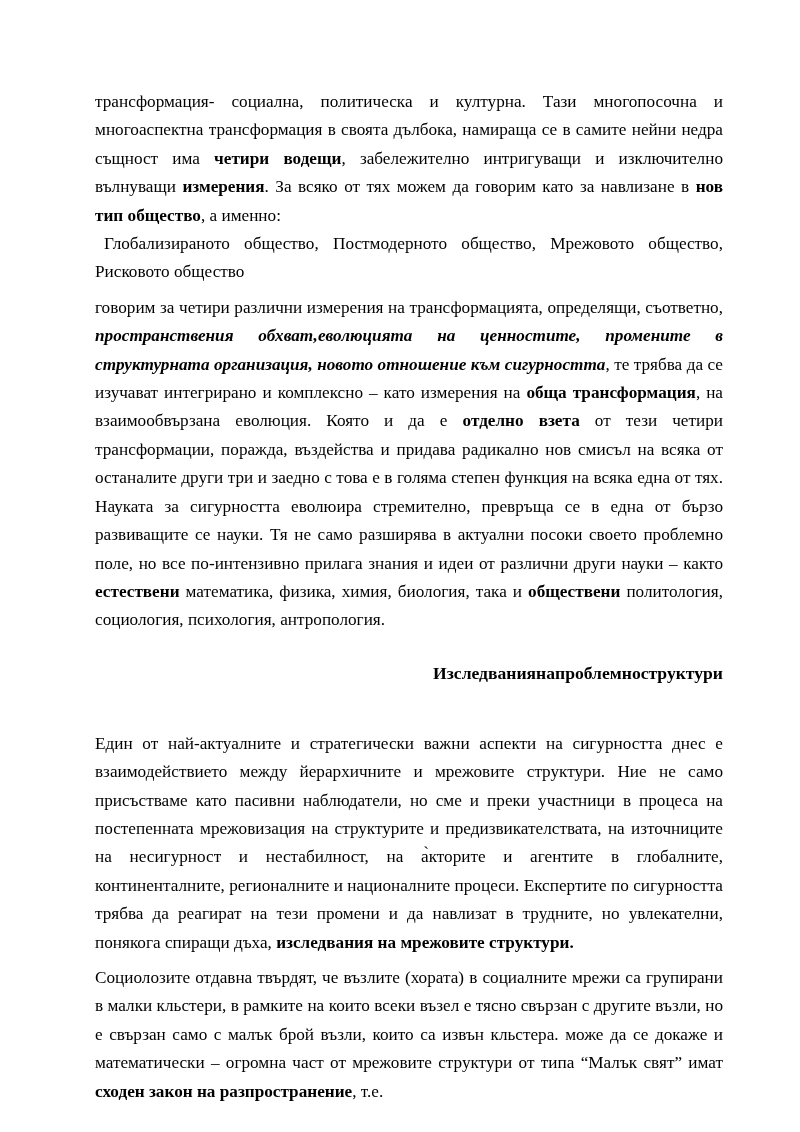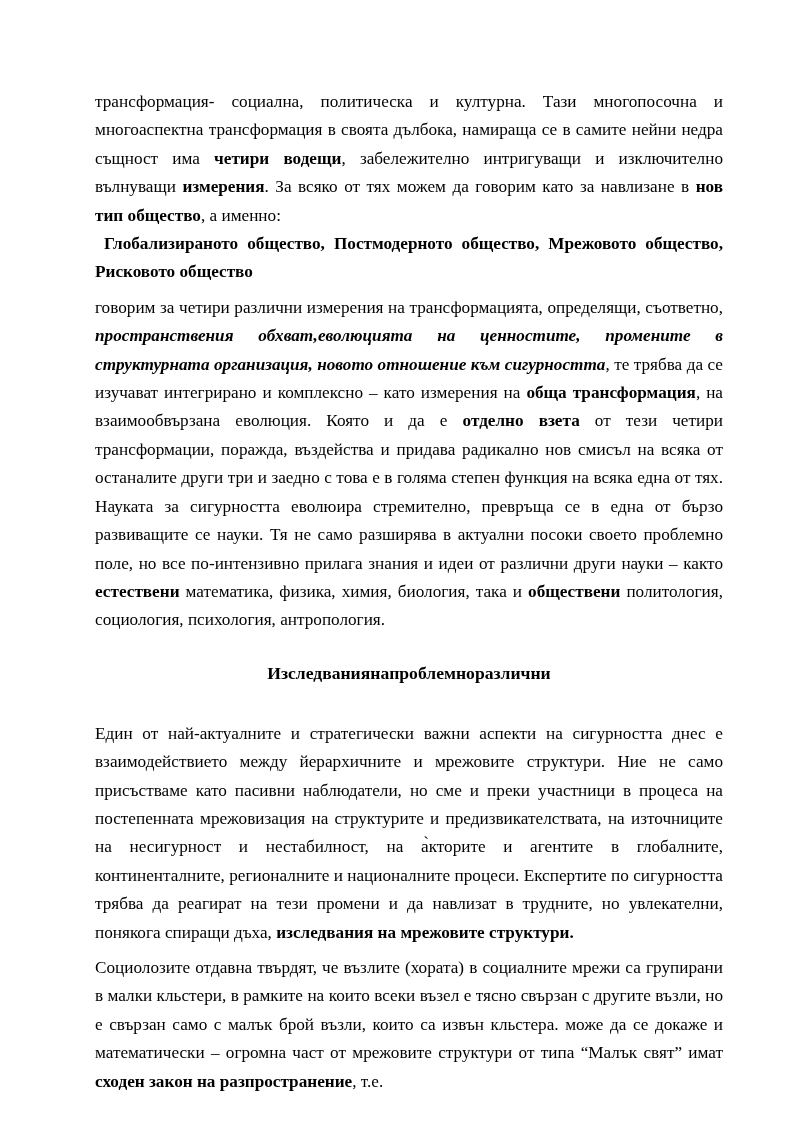--- a/index.html
+++ b/index.html
@@ -30,50 +30,50 @@
     text-align: justify;
     text-justify: inter-word;
     font-size: 17.2px;
     line-height: 28.4px;
     hyphens: none;
   }
   p.para.gap-before {
     margin-top: 7px;
   }
   p.para.tight {
-    margin-top: 2px;
+    margin-top: 12px;
   }
   .b { font-weight: bold; }
   .bi { font-weight: bold; font-style: italic; }
 
   p.list-para {
     margin: 0;
     text-align: justify;
     font-size: 17.2px;
     line-height: 28.4px;
-    font-weight: bold;
+    font-weight: normal;
     text-indent: 9px;
   }
   p.heading-justified {
     margin: 0;
     font-size: 17.6px;
     line-height: 30px;
     font-weight: bold;
     text-align: justify;
   }
   p.heading-justified::after {
     content: "";
     display: inline-block;
     width: 100%;
     height: 0;
   }
   
   .stretch {
     display: flex;
-    justify-content: center;
+    justify-content: flex-end;
     width: 100%;
   }
 </style>
 </head>
 <body>
 
 <div class="page">
   <div class="doc-body">
 
     <p class="para">
@@ -86,21 +86,21 @@
 
     <p class="para gap-before">
       <span>говорим за четири различни измерения на трансформацията, определящи, съответно, </span><span class="bi">пространствения обхват,еволюцията на ценностите, промените в структурната организация, новото отношение към сигурността</span><span>, те трябва да се изучават интегрирано и комплексно – като измерения на </span><span class="b">обща трансформация</span><span>, на взаимообвързана еволюция. Която и да е </span><span class="b">отделно взета</span><span> от тези четири трансформации, поражда, въздейства и придава радикално нов смисъл на всяка от останалите други три и заедно с това е в голяма степен функция на всяка една от тях.  Науката за сигурността еволюира стремително, превръща се в една от бързо развиващите се науки. Тя не само разширява в актуални посоки своето проблемно поле, но все по-интензивно прилага знания и идеи от различни други науки – както </span><span class="b">естествени</span><span> математика, физика, химия, биология, така и </span><span class="b">обществени</span><span> политология, социология, психология, антропология.</span>
     </p>
 
     <p class="heading-justified" style="margin-top:23px;">
       <span class="stretch">
         <span>Изследвания</span>
         <span>на</span>
         <span>проблемно</span>
-        <span>различни</span>
+        <span>структури</span>
       </span>
     </p>
 
     <p class="para tight">
       <span>Един от най-актуалните и стратегически важни аспекти на сигурността днес е взаимодействието между йерархичните и мрежовите структури. Ние не само присъстваме като пасивни наблюдатели, но сме и преки участници в процеса на постепенната мрежовизация на структурите и предизвикателствата, на източниците на несигурност и нестабилност, на а̀кторите и агентите в глобалните, континенталните, регионалните и националните процеси. Експертите по сигурността трябва да реагират на тези промени и да навлизат в трудните, но увлекателни, понякога спиращи дъха, </span><span class="b">изследвания на мрежовите структури.</span>
     </p>
 
     <p class="para gap-before">
       <span>Социолозите отдавна твърдят, че възлите (хората) в социалните мрежи са групирани в малки кльстери, в рамките на които всеки възел е тясно свързан с другите възли, но е свързан само с малък брой възли, които са извън кльстера. може да се докаже и математически – огромна част от мрежовите структури от типа “Малък свят” имат </span><span class="b">сходен закон на разпространение</span><span>, т.е.</span>
     </p>

